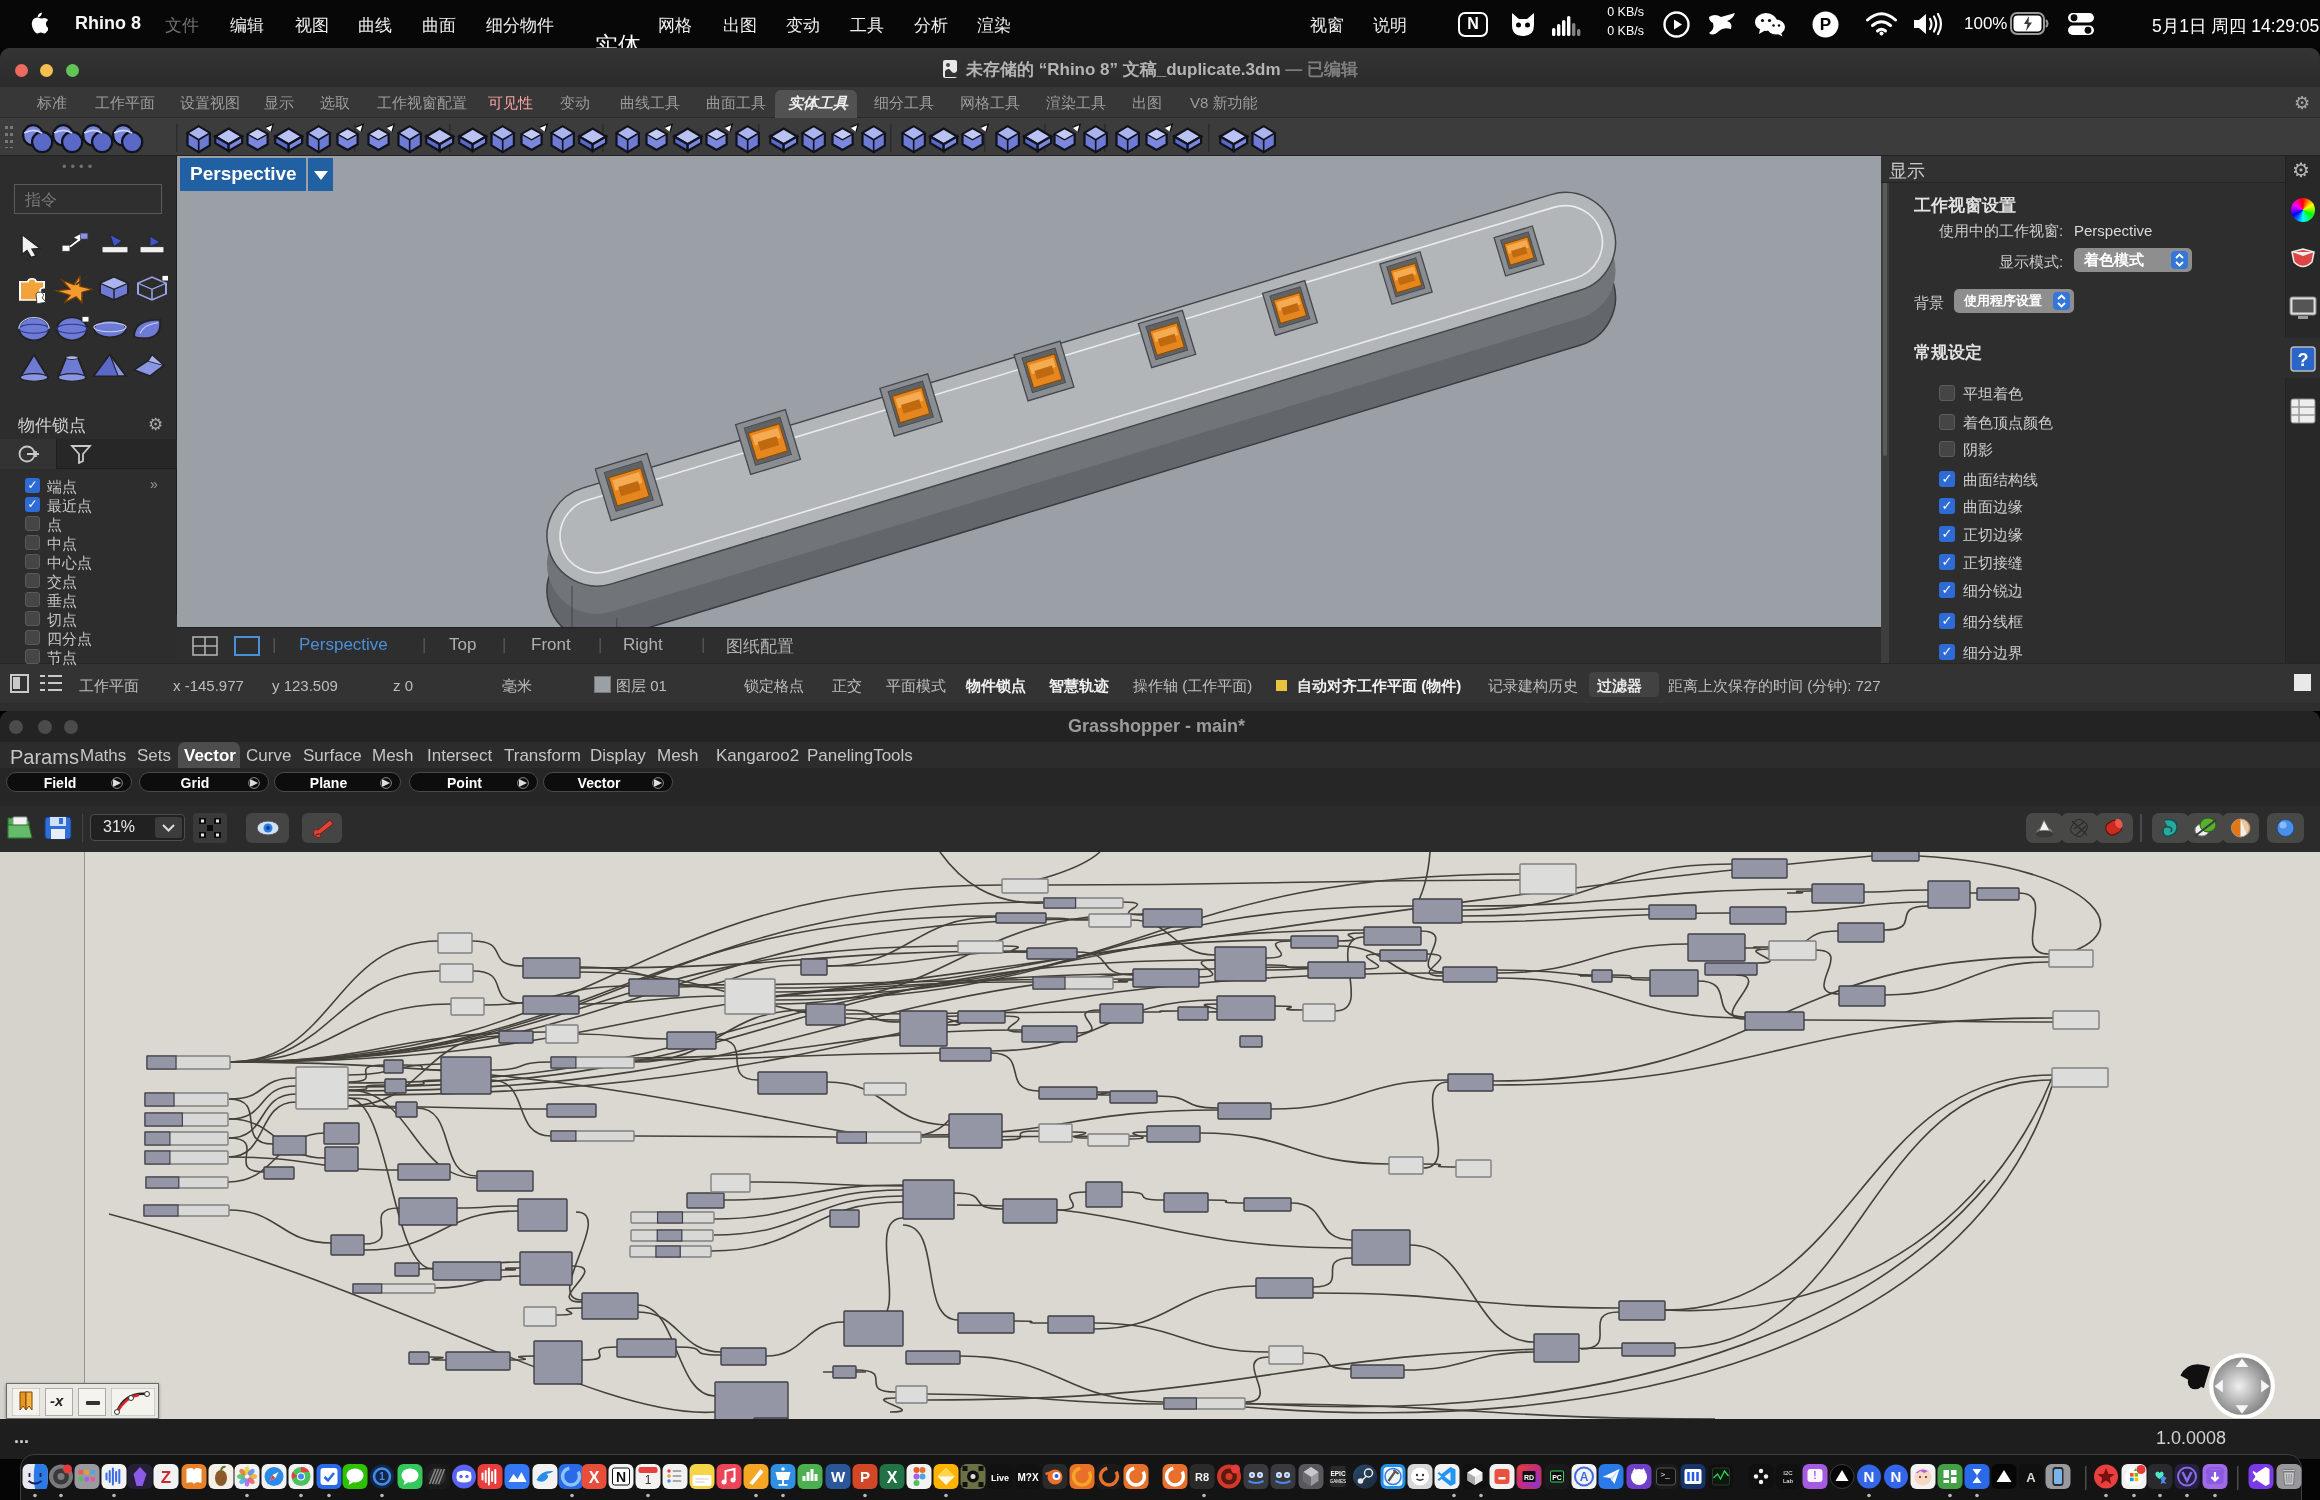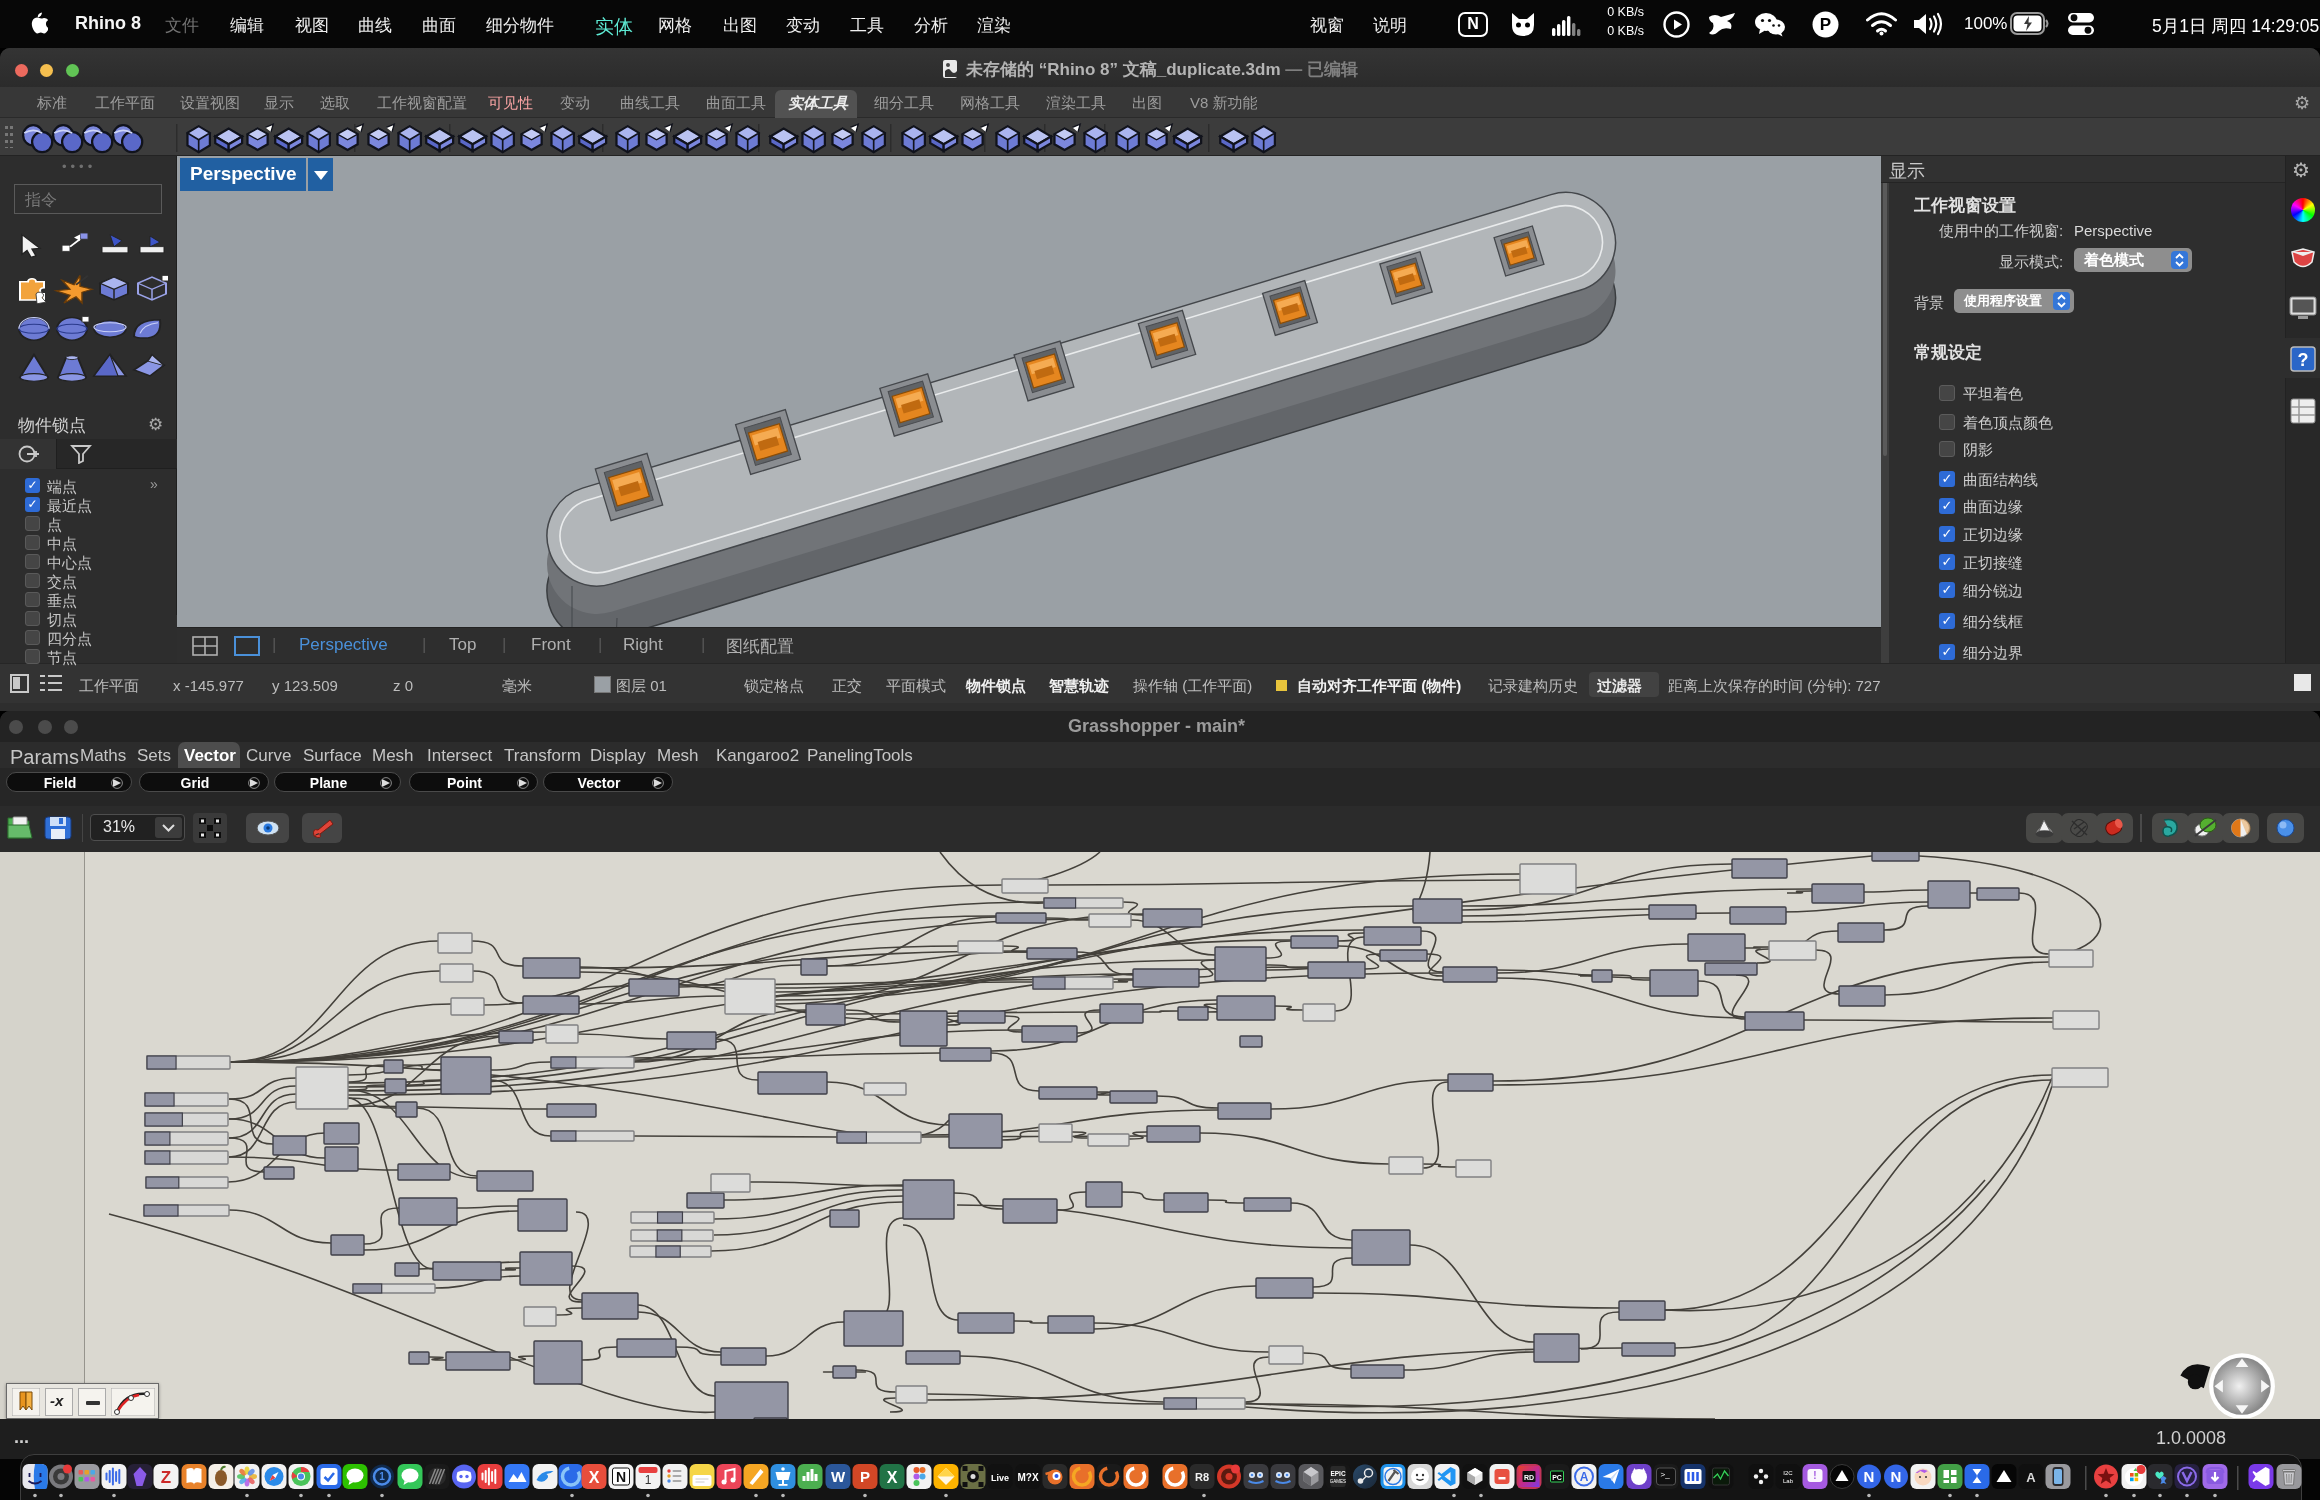--- a/index.html
+++ b/index.html
@@ -11,21 +11,21 @@
     <svg class="abs" style="left:26px;top:12px" width="22" height="26" viewBox="0 0 22 26">
       <path fill="#fff" d="M15.3 6.5c-1.3 0-2.9-.9-4.2-.9-1.7 0-3.4 1-4.4 2.6-1.9 3.2-.5 8 1.3 10.6.9 1.3 2 2.7 3.4 2.7 1.3-.1 1.8-.9 3.4-.9 1.6 0 2 .9 3.4.8 1.4 0 2.4-1.3 3.3-2.6.7-1 1-2 1.3-2.7-3.4-1.3-3.9-6.1-.6-7.9-1-1.4-2.5-2.2-3.9-2.2-.4 0-2 .5-3 .5zM14.8 3.8c.7-.9 1.2-2.1 1.1-3.3-1 .1-2.3.7-3 1.6-.7.8-1.3 2-1.1 3.2 1.2.1 2.3-.6 3-1.5z"></path>
     </svg>
     <span class="tx" style="left:75px;top:13px;font-size:18px;font-weight:bold;color:#f5f5f5;">Rhino 8</span>
     <span class="tx" style="left:165px;top:14px;font-size:17px;color:#737373;">文件</span>
     <span class="tx" style="left:230px;top:14px;font-size:17px;color:#f0f0f0;">编辑</span>
     <span class="tx" style="left:295px;top:14px;font-size:17px;color:#f0f0f0;">视图</span>
     <span class="tx" style="left:358px;top:14px;font-size:17px;color:#f0f0f0;">曲线</span>
     <span class="tx" style="left:422px;top:14px;font-size:17px;color:#f0f0f0;">曲面</span>
     <span class="tx" style="left:486px;top:14px;font-size:17px;color:#f0f0f0;">细分物件</span>
-    <span class="tx" style="left:595px;top:14px;font-size:19px;color:#5eead4;">实体</span>
+    <span class="tx" style="left:595px;top:30px;font-size:23px;color:#ffffff;">实体</span>
     <span class="tx" style="left:658px;top:14px;font-size:17px;color:#f0f0f0;">网格</span>
     <span class="tx" style="left:723px;top:14px;font-size:17px;color:#f0f0f0;">出图</span>
     <span class="tx" style="left:786px;top:14px;font-size:17px;color:#f0f0f0;">变动</span>
     <span class="tx" style="left:850px;top:14px;font-size:17px;color:#f0f0f0;">工具</span>
     <span class="tx" style="left:914px;top:14px;font-size:17px;color:#f0f0f0;">分析</span>
     <span class="tx" style="left:977px;top:14px;font-size:17px;color:#f0f0f0;">渲染</span>
     <span class="tx" style="left:1310px;top:14px;font-size:17px;color:#f0f0f0;">视窗</span>
     <span class="tx" style="left:1373px;top:14px;font-size:17px;color:#f0f0f0;">说明</span>
     <div class="abs" style="left:1458px;top:12px;width:30px;height:25px;border:2.5px solid #fff;border-radius:7px;color:#fff;font-size:16px;font-weight:bold;text-align:center;line-height:20px;">N</div>
     <svg class="abs" style="left:1506px;top:11px" width="34" height="27" viewBox="0 0 34 27">

